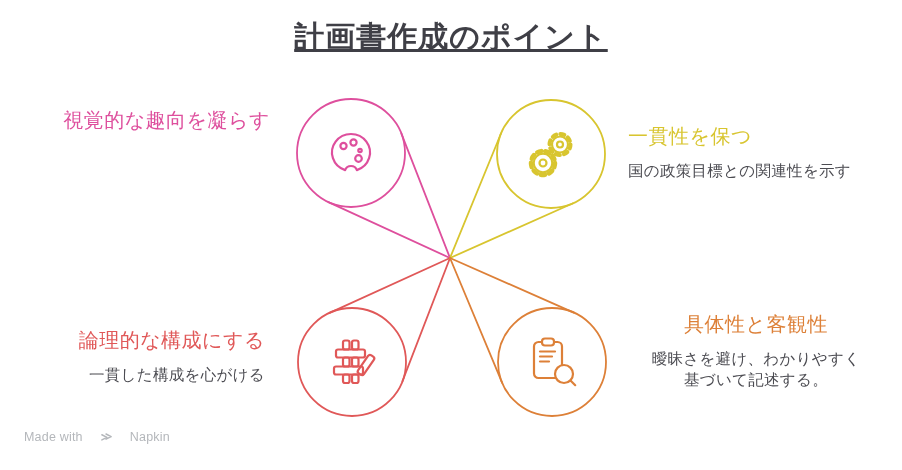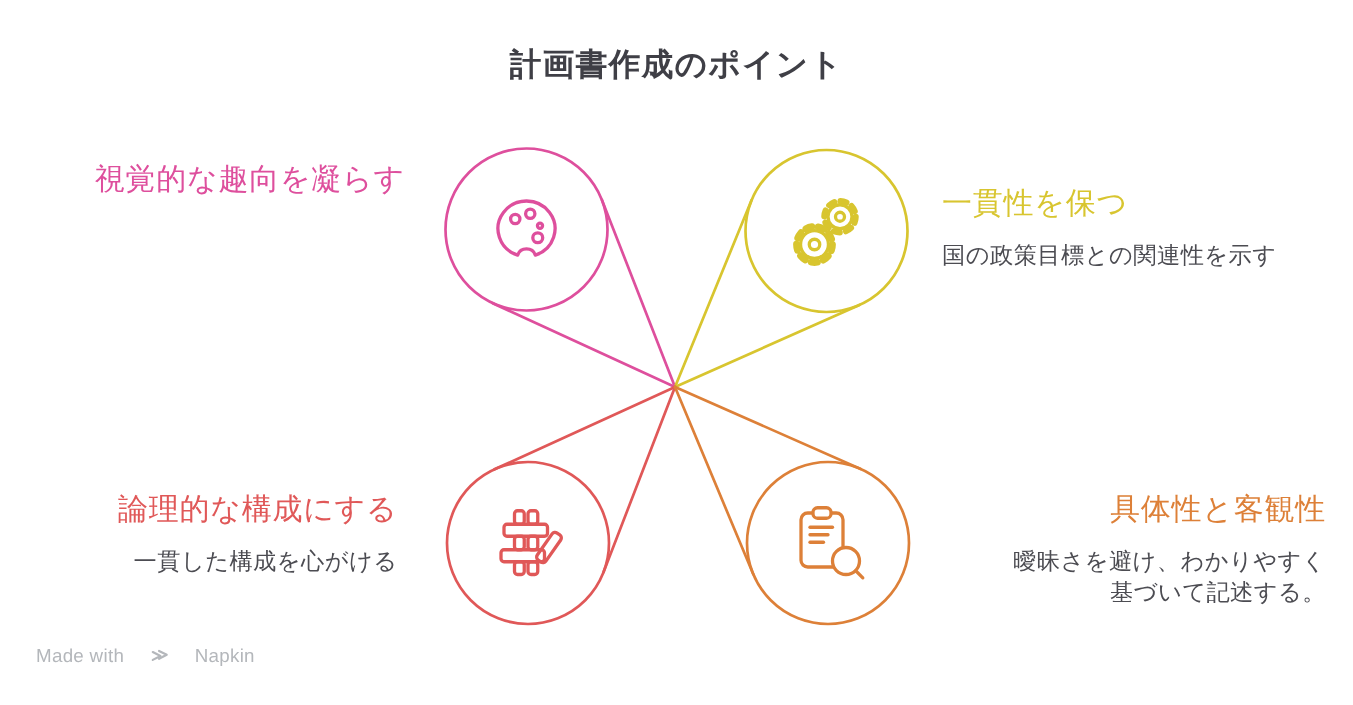--- a/index.html
+++ b/index.html
@@ -1,34 +1,34 @@
 <!DOCTYPE html>
 <html><head>
 <meta charset="utf-8">
 <style>
   html,body { margin:0; padding:0; background:#ffffff; }
   .canvas {
     position:relative; width:902px; height:470px; background:#ffffff;
     font-family:"Liberation Sans","DejaVu Sans",sans-serif; overflow:hidden;
   }
   .title {
-    position:absolute; top:13px; left:0; right:0; margin:16px;
-    text-align:center; font-size:21px; font-weight:700; letter-spacing:1px;
+    position:absolute; top:13px; left:0; right:0; margin:4px;
+    text-align:center; font-size:30px; font-weight:700; letter-spacing:1px;text-decoration:underline;
   }
   .diagram { position:absolute; left:0; top:0; }
   .node-text { position:absolute; }
   .node-heading { font-size:20px; font-weight:500; line-height:1.25; letter-spacing:0.5px; }
   .node-body {
     margin-top:11px; font-size:15.5px; line-height:1.38; color:#4c4c52;
     white-space:pre-line; letter-spacing:0.3px;
   }
   .tl { left:30px;  top:108px; width:240px; text-align:right; }
   .tr { left:628px; top:124px; width:260px; text-align:left; }
   .bl { left:25px;  top:328px; width:240px; text-align:right; }
-  .br { left:628px; top:328px; width:256px; text-align:right; }
+  .br { left:628px; top:312px; width:256px; text-align:center; }
   .watermark {
     position:absolute; left:24px; top:430px; display:flex; align-items:center;
     gap:17px; font-size:12.5px; letter-spacing:0.2px; text-decoration:none; cursor:pointer;
   }
   .watermark span { display:inline-block; }
 </style>
 </head>
 <body>
 
 <div class="canvas">

